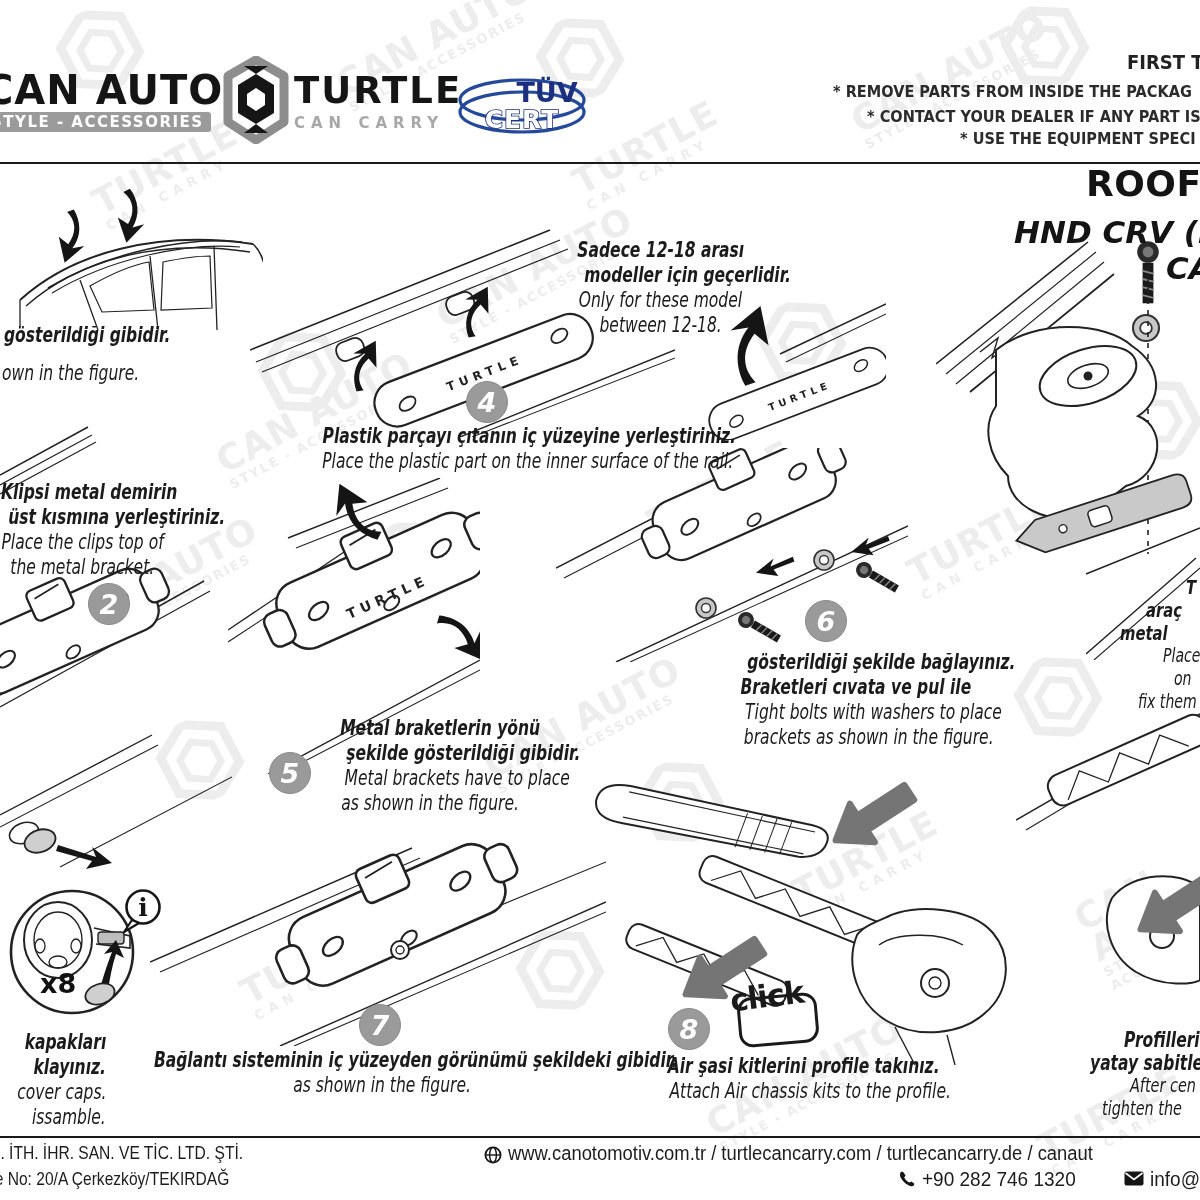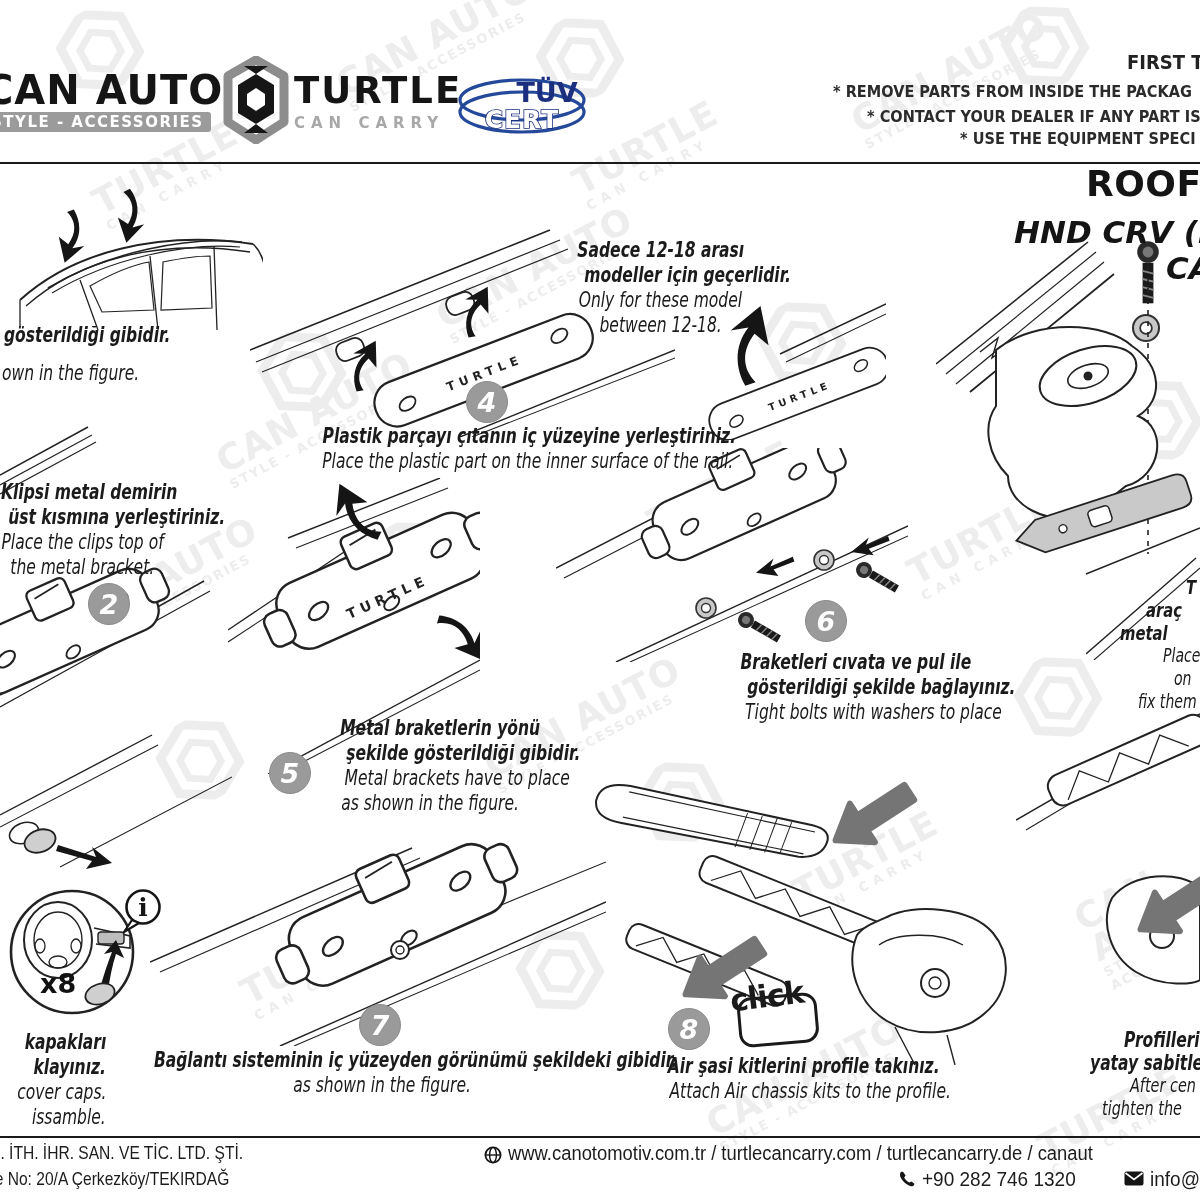--- a/index.html
+++ b/index.html
@@ -477,23 +477,24 @@
   </div>
 
   <div class="txt tcenter" style="left:305px;top:716px;width:250px;">
     <div class="tr tsz nowrap"><span class="cx-c">Metal braketlerin yönü</span></div>
     <div class="tr tsz nowrap"><span class="cx-c">şekilde gösterildiği gibidir.</span></div>
     <div class="en esz nowrap"><span class="cx-c">Metal brackets have to place</span></div>
     <div class="en esz nowrap"><span class="cx-c">as shown in the figure.</span></div>
   </div>
 
   <div class="txt tcenter" style="left:700px;top:650px;width:290px;">
+    <div class="tr tsz nowrap"><span class="cx-c">gösterildiği şekilde bağlayınız.</span></div>
     <div class="tr tsz nowrap"><span class="cx-c">Braketleri cıvata ve pul ile</span></div>
-    <div class="tr tsz nowrap"><span class="cx-c">gösterildiği şekilde bağlayınız.</span></div>
     <div class="en esz nowrap"><span class="cx-c">Tight bolts with washers to place</span></div>
+    <div class="en esz nowrap"><span class="cx-c">brackets as shown in the figure.</span></div>
   </div>
 
   <div class="txt tcenter" style="left:62px;top:1048px;width:640px;">
     <div class="tr tsz nowrap"><span class="cx-c">Bağlantı sisteminin iç yüzeyden görünümü şekildeki gibidir.</span></div>
     <div class="en esz nowrap"><span class="cx-c">as shown in the figure.</span></div>
   </div>
 
   <div class="txt tcenter" style="left:620px;top:1054px;width:355px;">
     <div class="tr tsz nowrap"><span class="cx-c">Air şasi kitlerini profile takınız.</span></div>
     <div class="en esz nowrap"><span class="cx-c">Attach Air chassis kits to the profile.</span></div>

